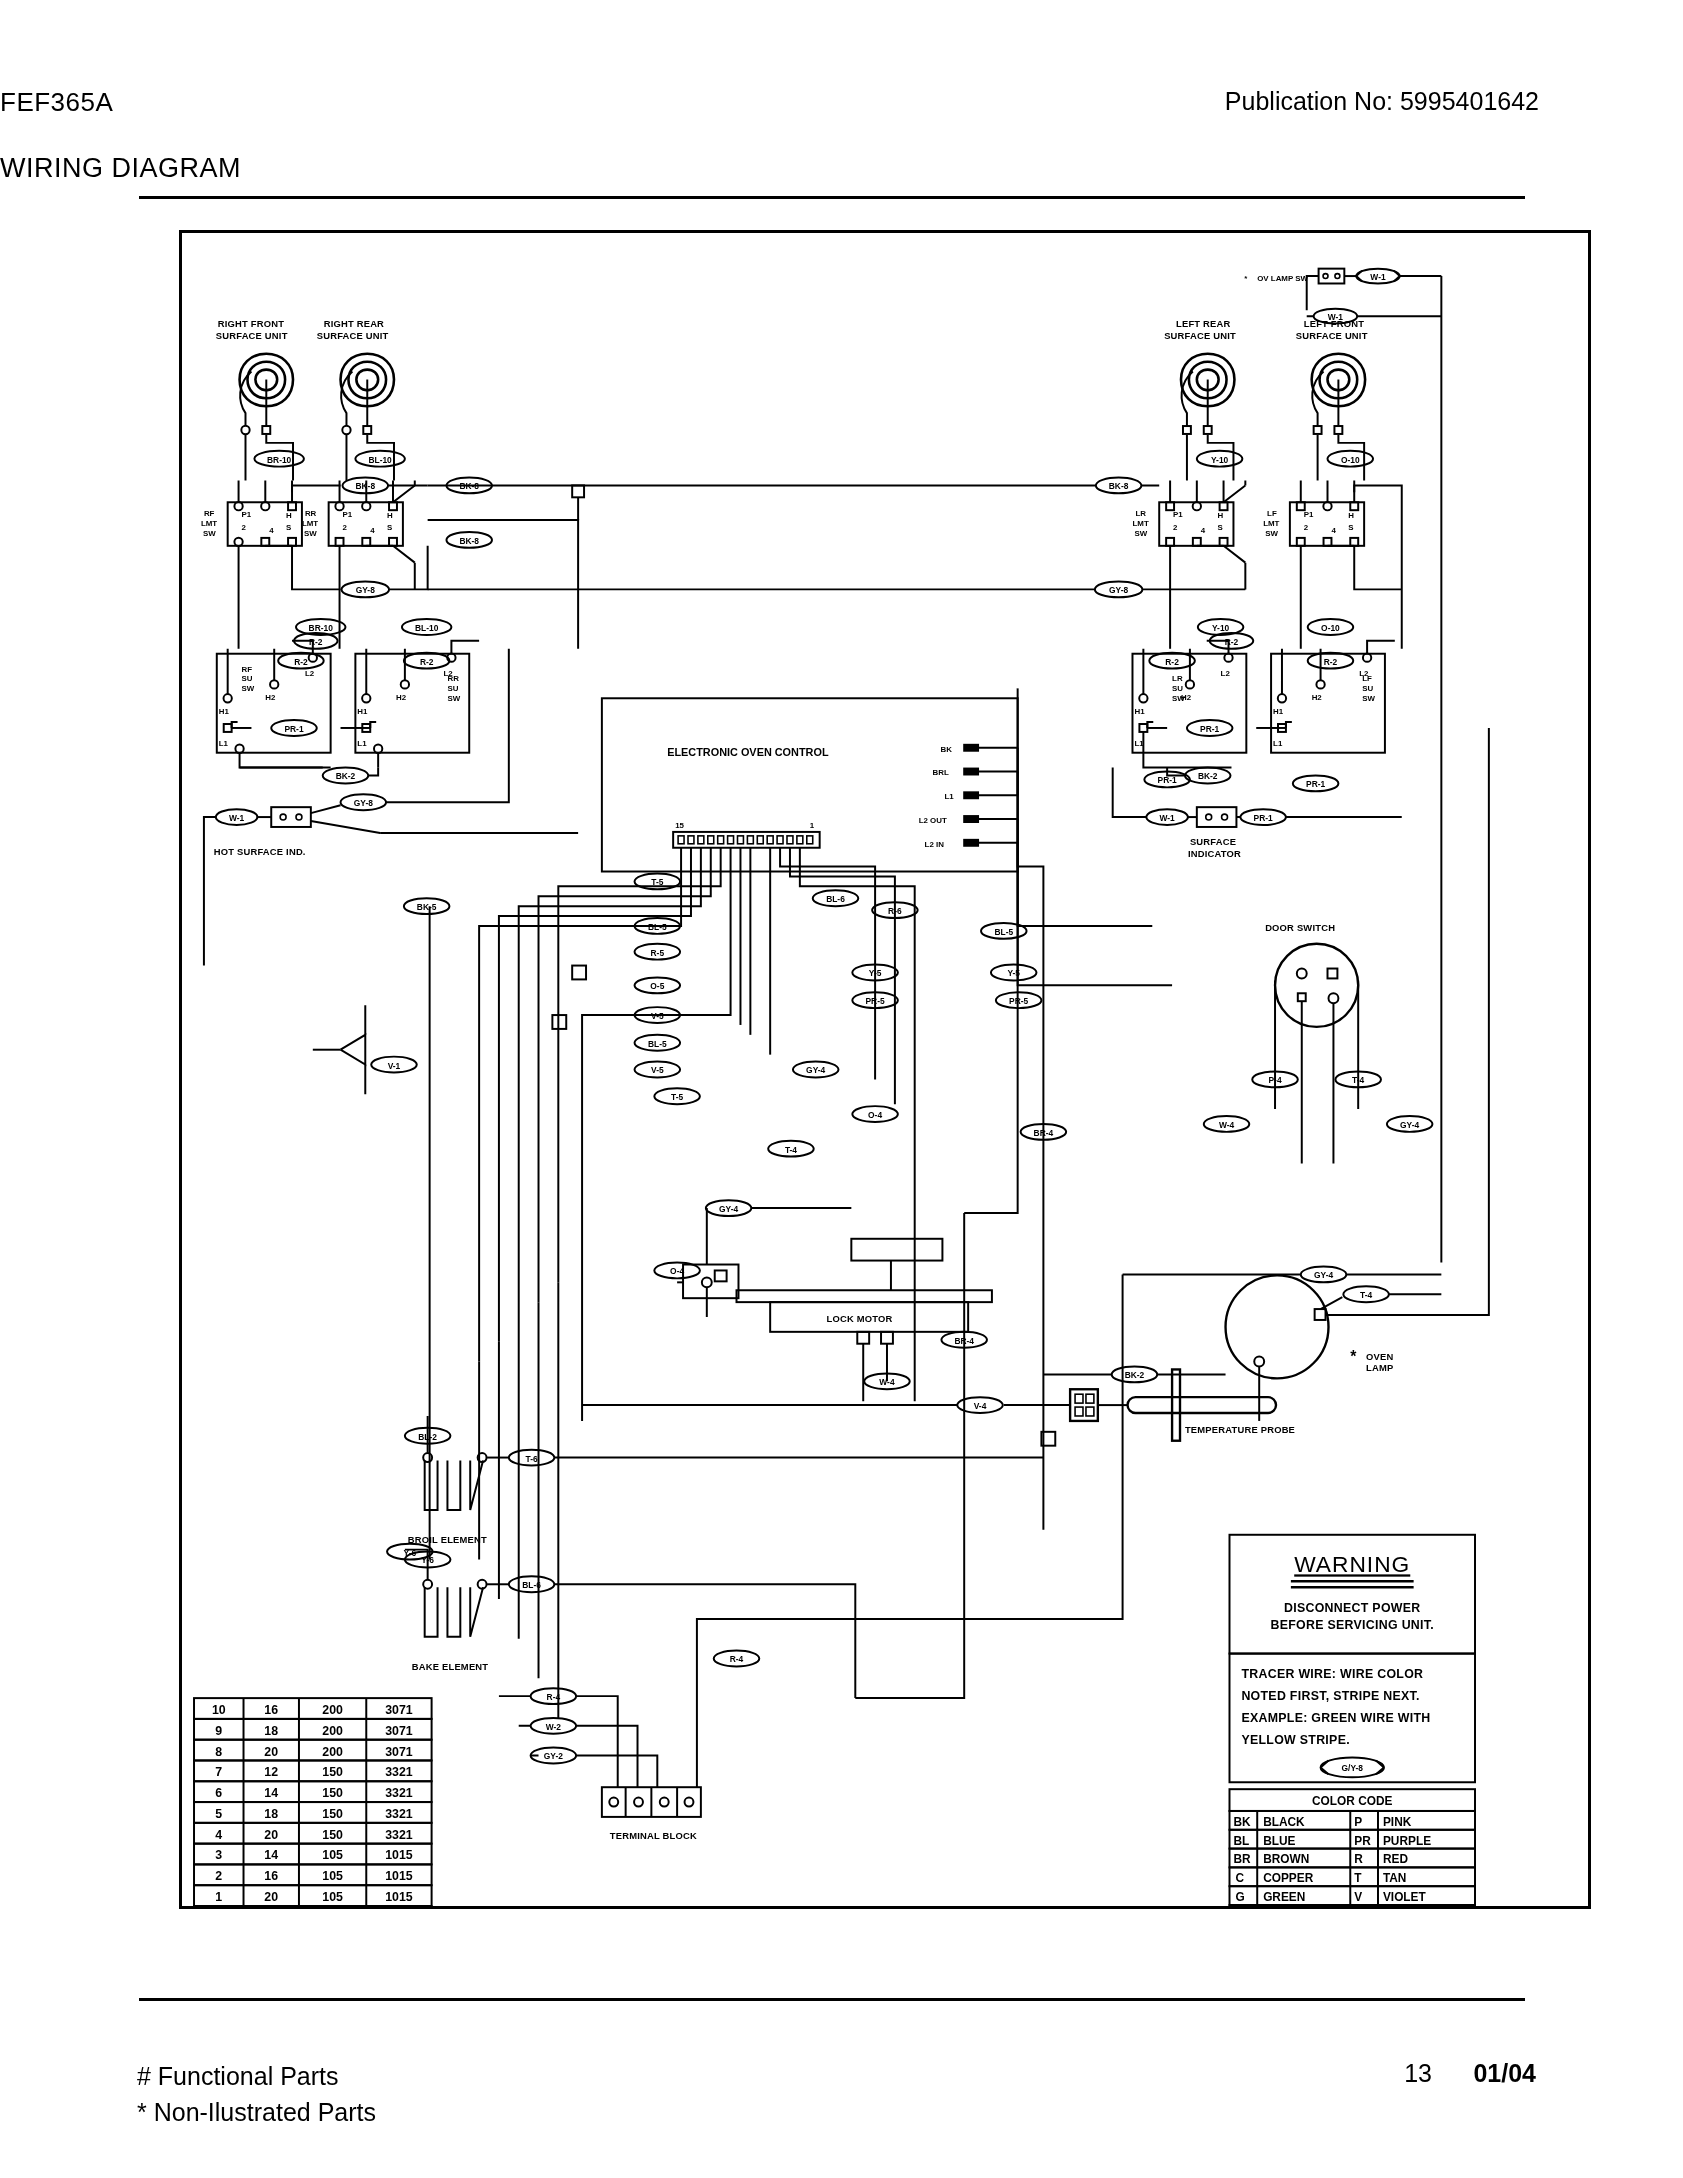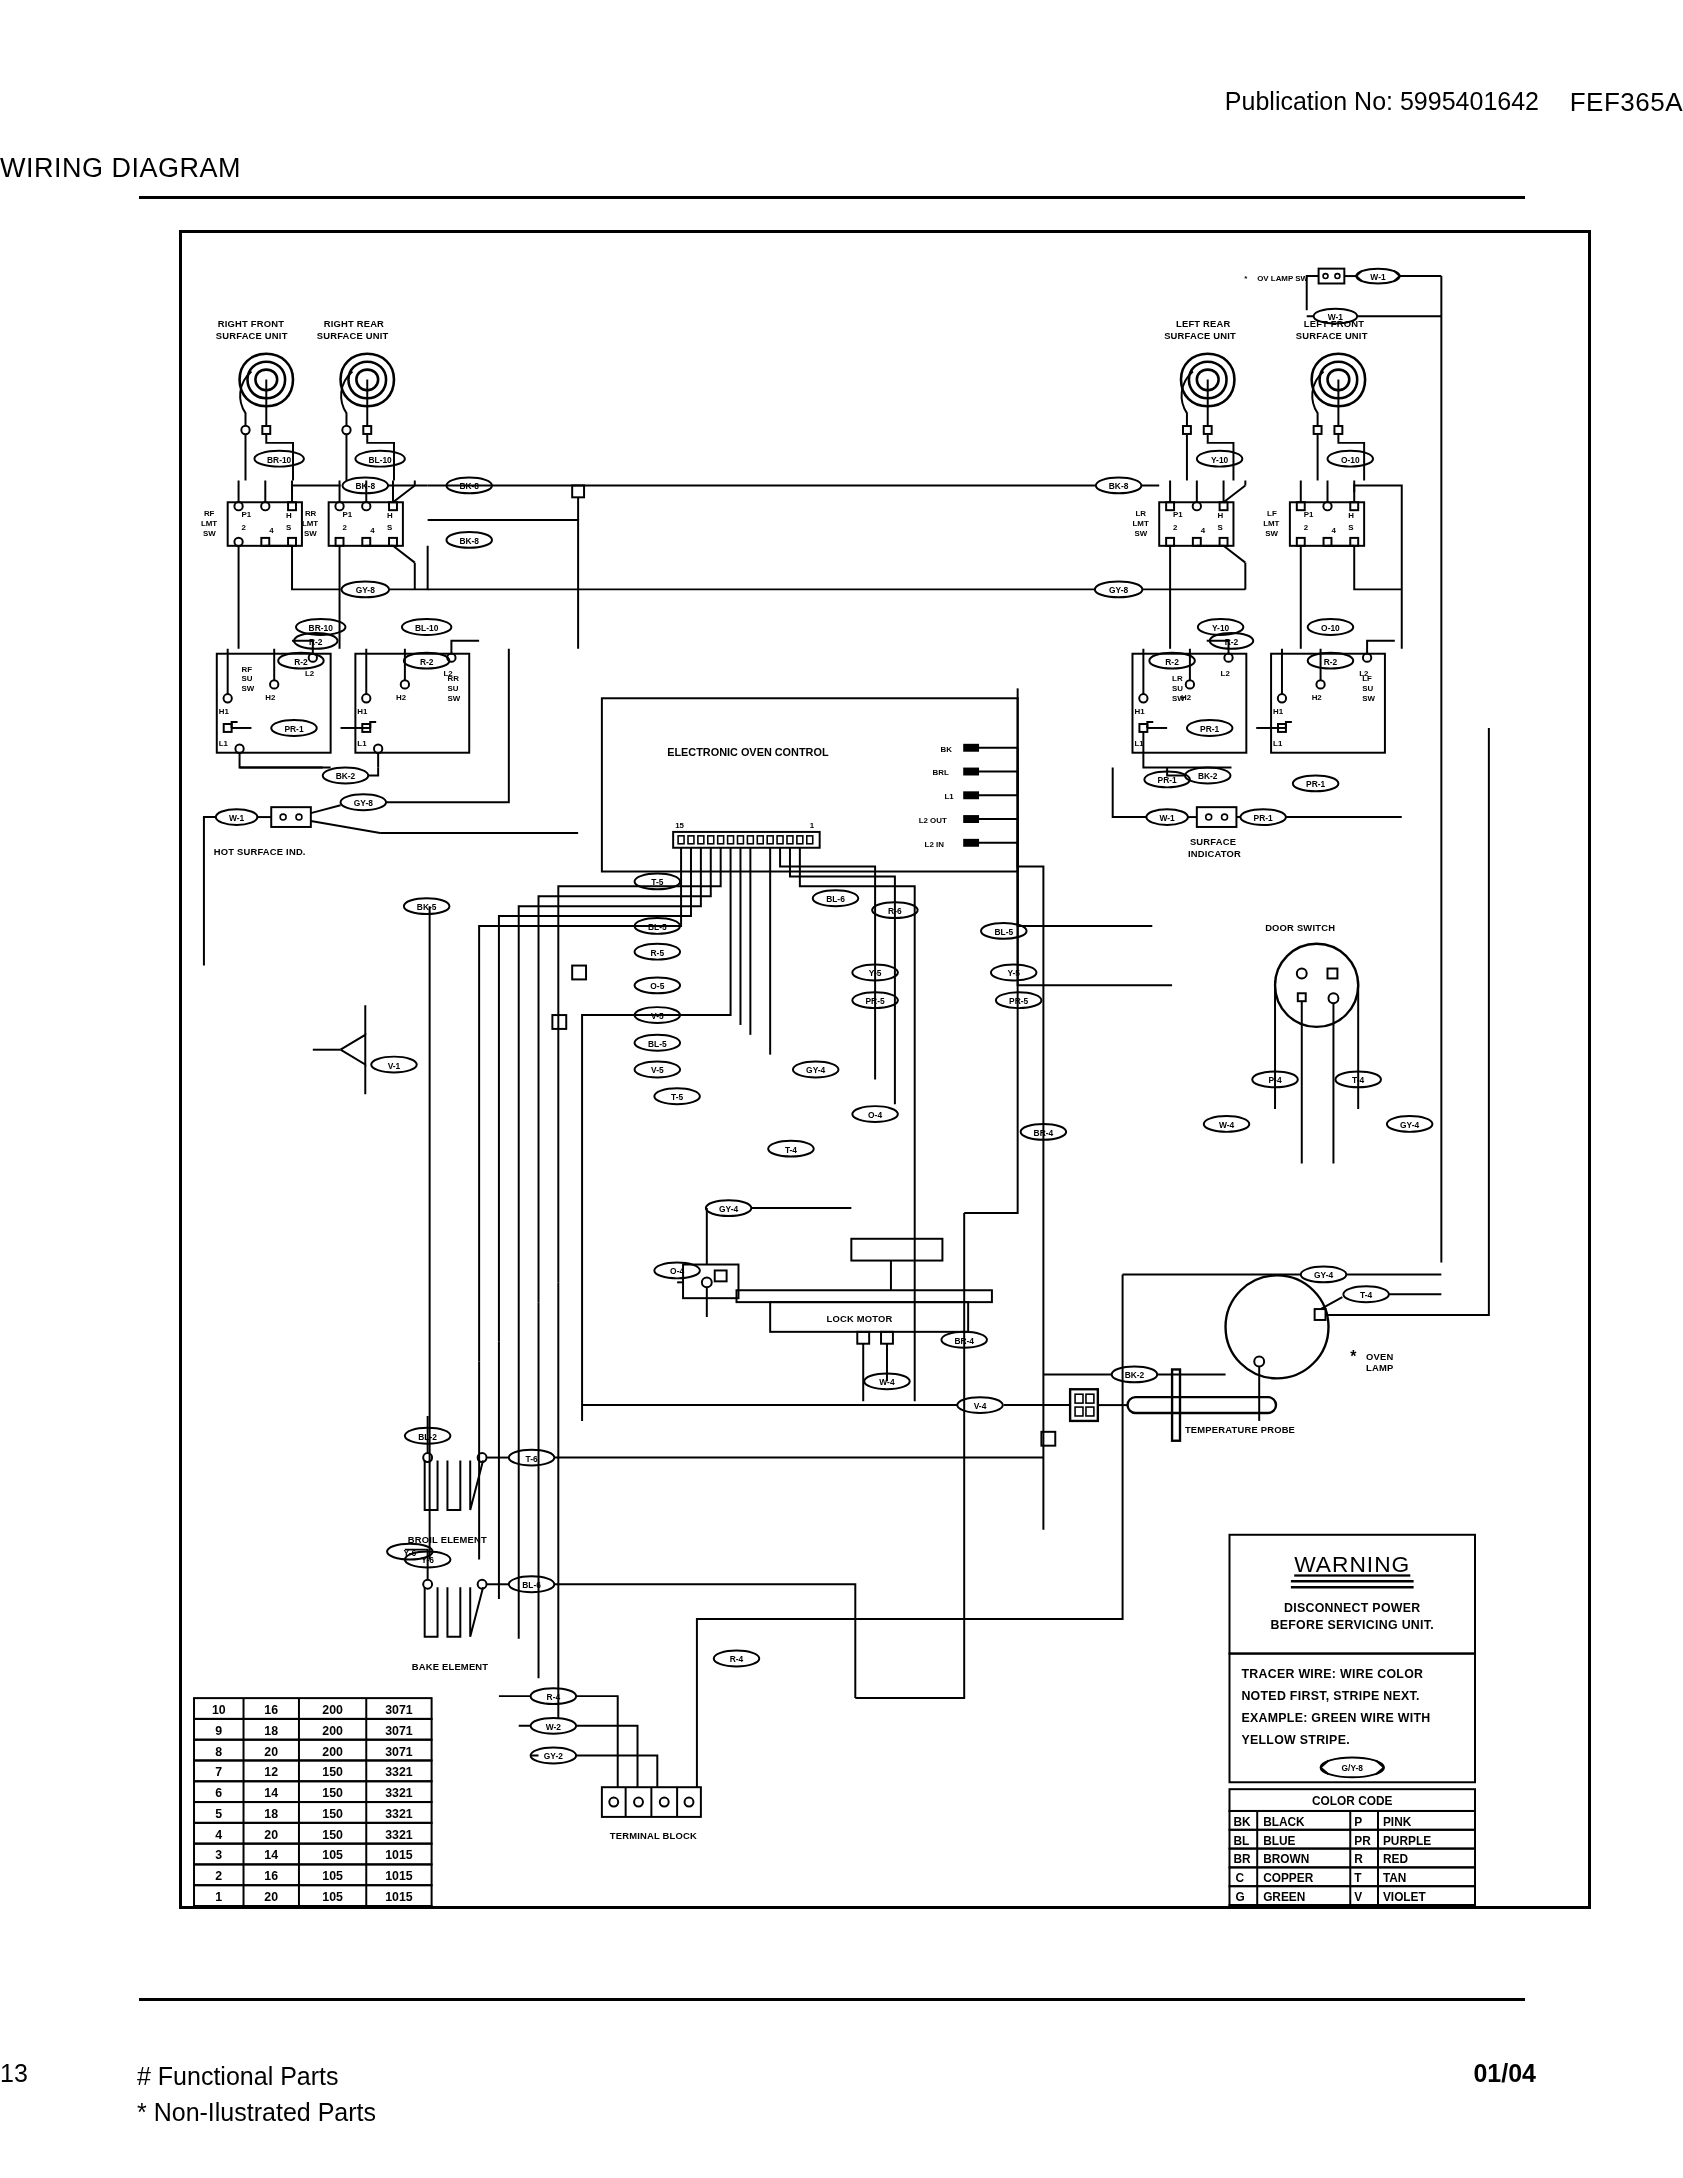--- a/index.html
+++ b/index.html
@@ -8,38 +8,38 @@
     width:1683px;height:2178px;
     font-family:"Liberation Sans", sans-serif;
     color:#000;
     position:relative;
     overflow:hidden;
   }
   .page{position:absolute;left:0;top:0;width:1683px;height:2178px;}
 
   
   .hdr-model{
-    position:absolute;left:0;top:87px;width:1683px;text-align:right;
+    position:absolute;left:0;top:87px;width:1683px;text-align:left;
     font-size:26px;letter-spacing:0.5px;
   }
   .hdr-pub{
     position:absolute;right:144px;top:87px;font-size:25px;white-space:nowrap;
   }
   .hdr-title{
     position:absolute;left:0;top:153px;width:1544px;text-align:left;
     font-size:27px;letter-spacing:0.5px;
   }
   .hdr-rule{
     position:absolute;left:139px;top:196px;width:1386px;height:3px;background:#000;
   }
 
   
   .ftr-rule{position:absolute;left:139px;top:1998px;width:1386px;height:3px;background:#000;}
   .ftr-left{position:absolute;left:137px;top:2059px;font-size:25px;line-height:1.42;}
-  .ftr-page{position:absolute;left:0;top:2059px;width:1400px;text-align:left;font-size:25px;}
+  .ftr-page{position:absolute;left:0;top:2059px;width:1400px;text-align:right;font-size:25px;padding-left:32px;}
   .ftr-date{position:absolute;right:147px;top:2059px;font-size:25px;font-weight:bold;}
 
   
   .frame{
     position:absolute;left:179px;top:230px;width:1406px;height:1673px;
     border:3px solid #000;background:#fff;
   }
   .svgwrap{position:absolute;left:0;top:0;width:1406px;height:1673px;}
   svg{display:block;}
 

